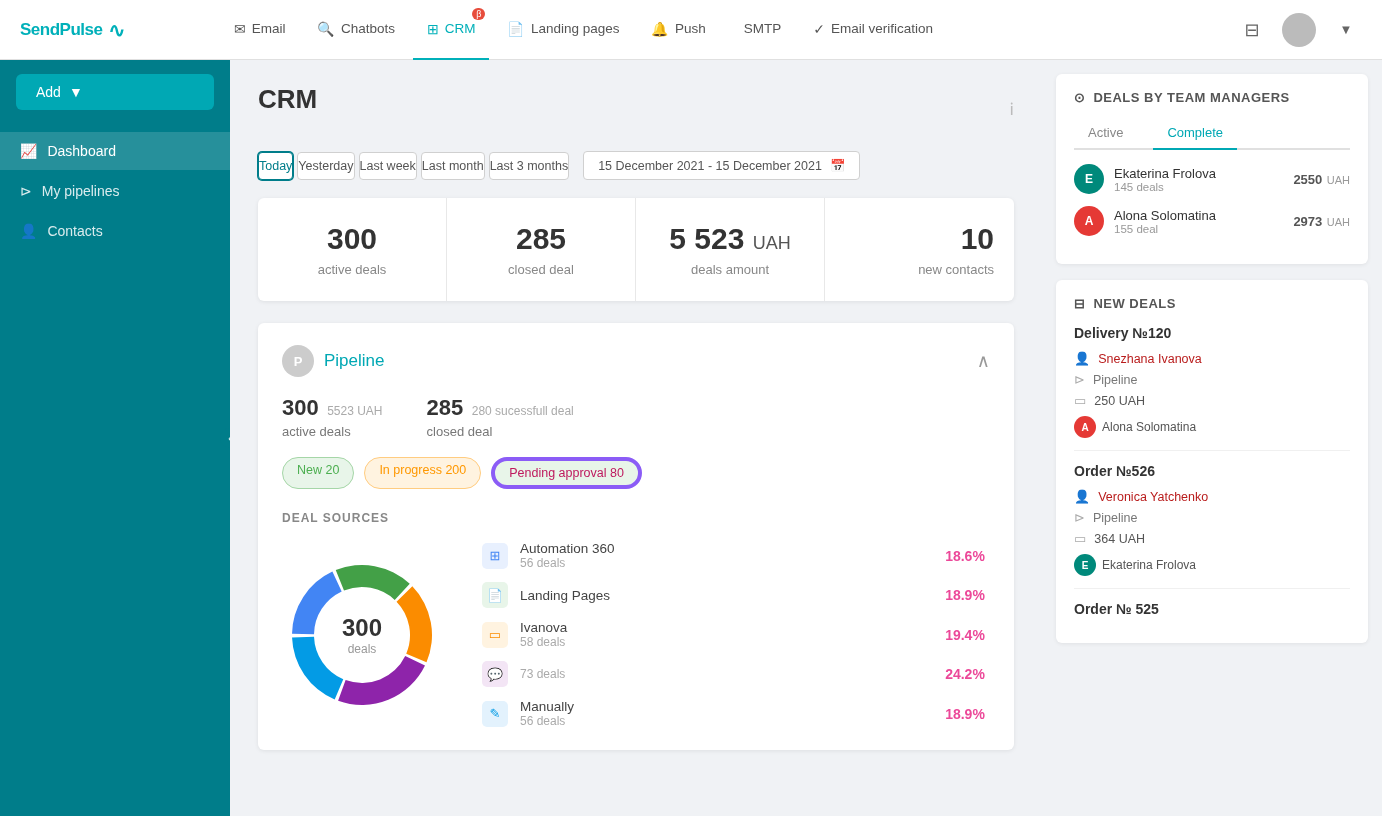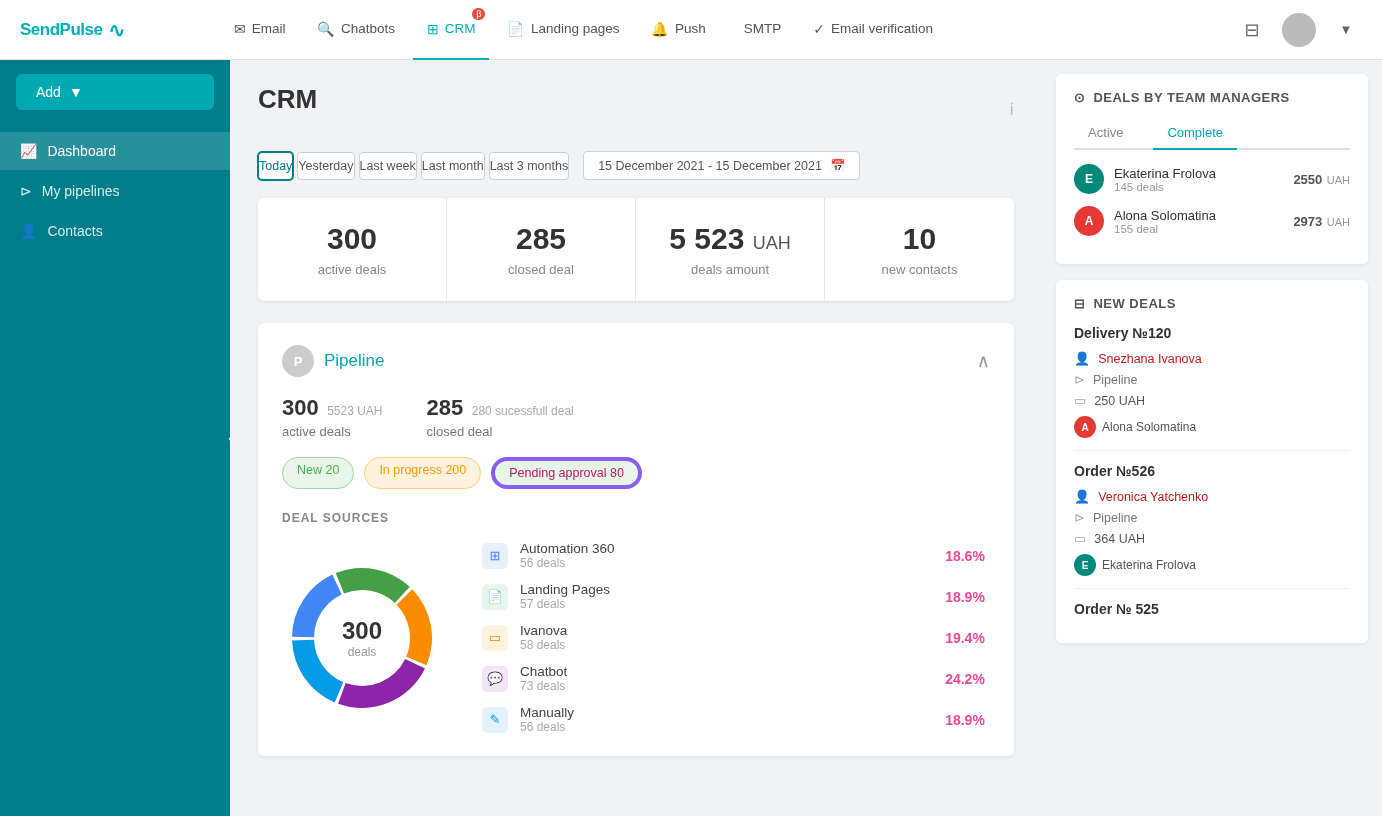--- a/index.html
+++ b/index.html
@@ -33,21 +33,21 @@
 
     
     .filter-bar { display: flex; align-items: center; gap: 4px; margin-bottom: 18px; flex-wrap: wrap; }
     .filter-btn { padding: 6px 0; border: 1px solid #d0d0d0; border-radius: 4px; background: #fff; font-size: 12.5px; color: #555; cursor: pointer; }
     .filter-btn.active { background: #fff; border-color: #007d8a; color: #007d8a; font-weight: 500; box-shadow: 0 0 0 1px #007d8a; }
     .date-range-btn { display: flex; align-items: center; gap: 8px; padding: 6px 14px; border: 1px solid #d0d0d0; border-radius: 4px; background: #fff; font-size: 12.5px; color: #555; cursor: pointer; margin-left: 10px; }
 
     
     .stat-cards { display: grid; grid-template-columns: repeat(4, 1fr); gap: 0; background: #fff; border-radius: 6px; margin-bottom: 22px; overflow: hidden; box-shadow: 0 1px 4px rgba(0,0,0,0.08); }
     .stat-card { padding: 24px 20px; text-align: center; border-right: 1px solid #e8e8e8; }
-    .stat-card:last-child { border-right: none; }
+    .stat-card:last-child { border-right: none; text-align: right; }
     .stat-number { font-size: 30px; font-weight: 600; color: #333; margin-bottom: 6px; }
     .stat-number .unit { font-size: 18px; font-weight: 500; color: #555; }
     .stat-label { font-size: 13px; color: #888; }
 
     
     .pipeline-section { background: #fff; border-radius: 6px; padding: 22px 24px; margin-bottom: 0; box-shadow: 0 1px 4px rgba(0,0,0,0.08); }
     .pipeline-header { display: flex; align-items: center; justify-content: space-between; margin-bottom: 18px; }
     .pipeline-title-row { display: flex; align-items: center; gap: 10px; }
     .pipeline-avatar { width: 32px; height: 32px; background: #ccc; border-radius: 50%; display: flex; align-items: center; justify-content: center; font-size: 13px; color: #fff; font-weight: 600; }
     .pipeline-name { font-size: 17px; font-weight: 500; color: #00a8b4; }
@@ -266,36 +266,34 @@
     <div class="source-info">
       <div class="source-name">Automation 360</div>
       <div class="source-count">56 deals</div>
     </div>
     <div class="source-pct">18.6%</div>
   </div>
             <div class="source-row">
     <div class="source-icon source-icon-landing">📄</div>
     <div class="source-info">
       <div class="source-name">Landing Pages</div>
-      <div class="source-count">57 deals</div>
     </div>
     <div class="source-pct">18.9%</div>
   </div>
             <div class="source-row">
     <div class="source-icon source-icon-payments">▭</div>
     <div class="source-info">
       <div class="source-name">Ivanova</div>
       <div class="source-count">58 deals</div>
     </div>
     <div class="source-pct">19.4%</div>
   </div>
             <div class="source-row">
     <div class="source-icon source-icon-chatbot">💬</div>
     <div class="source-info">
-      <div class="source-name">Chatbot</div>
       <div class="source-count">73 deals</div>
     </div>
     <div class="source-pct">24.2%</div>
   </div>
             <div class="source-row">
     <div class="source-icon source-icon-manually">✎</div>
     <div class="source-info">
       <div class="source-name">Manually</div>
       <div class="source-count">56 deals</div>
     </div>

